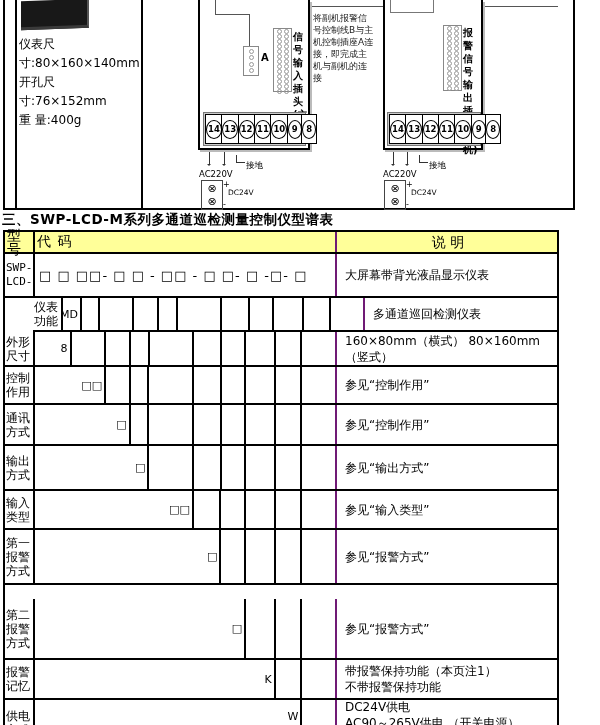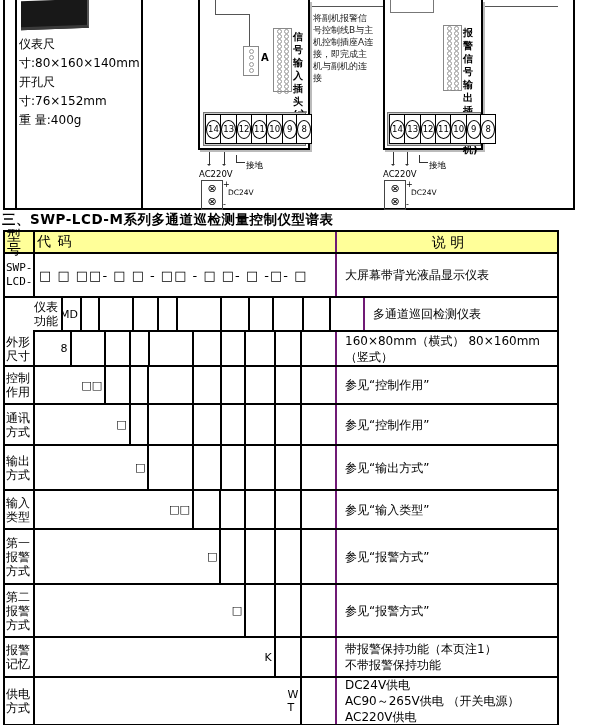--- a/index.html
+++ b/index.html
@@ -37,21 +37,21 @@
   .a-conn{left:43px;top:46px;width:14px;height:28px;}
   .a-label{position:absolute;left:61px;top:52px;font-size:10px;font-weight:bold;}
   .b-conn{position:absolute;left:5px;top:0;width:42px;height:12px;border:1px solid #777;border-top:none;}
 
   .terminal-strip{position:absolute;top:112px;height:34px;background:#ccc;border:1px solid #777;
                   display:flex;padding:1px;box-sizing:border-box;}
   .term-cell{flex:1;background:#fff;border:1.5px solid #000;margin-left:-1.5px;
              display:flex;align-items:center;justify-content:center;}
   .term-cell:first-child{margin-left:0;}
   .term-oval{min-width:10px;height:17px;border:1.5px solid #000;border-radius:50%;
-             font-size:8.5px;font-weight:normal;display:flex;align-items:center;justify-content:center;padding:0 1px;}
+             font-size:8.5px;font-weight:bold;display:flex;align-items:center;justify-content:center;padding:0 1px;}
 
   .arrow{position:absolute;width:1px;height:13px;background:#333;}
   .arrow:after{content:"";position:absolute;left:-2px;bottom:-3px;border:2.5px solid transparent;border-top-color:#333;}
   .small-label{position:absolute;font-size:8.5px;}
   .hook{position:absolute;width:8px;height:7px;border-left:1px solid #333;border-bottom:1px solid #333;}
   .dc-block{position:absolute;width:20px;height:28px;border:1.5px solid #444;
             display:flex;flex-direction:column;align-items:center;justify-content:space-evenly;font-size:11px;line-height:11px;}
   .pm{position:absolute;font-size:8px;}
 
   
@@ -430,21 +430,21 @@
 方式</div>
           <div class="cell code-col">
             <div class="merged-cell" style="width: 187px;">□</div>
             <div class="sub-cell" style="width: 25px;"></div>
             <div class="sub-cell" style="width: 30px;"></div>
             <div class="sub-cell" style="width: 27px;"></div>
             <div class="sub-cell" style="width: 35px;"></div>
           </div>
           <div class="cell desc-cell">参见“报警方式”</div>
         </div>
-        <div class="t-row" style="height: 53px;">
+        <div class="t-row" style="height: 61px; margin-top: 14px;">
           <div class="cell label-cell">第二
 报警
 方式</div>
           <div class="cell code-col">
             <div class="merged-cell" style="width: 212px;">□</div>
             <div class="sub-cell" style="width: 30px;"></div>
             <div class="sub-cell" style="width: 27px;"></div>
             <div class="sub-cell" style="width: 35px;"></div>
           </div>
           <div class="cell desc-cell">参见“报警方式”</div>

